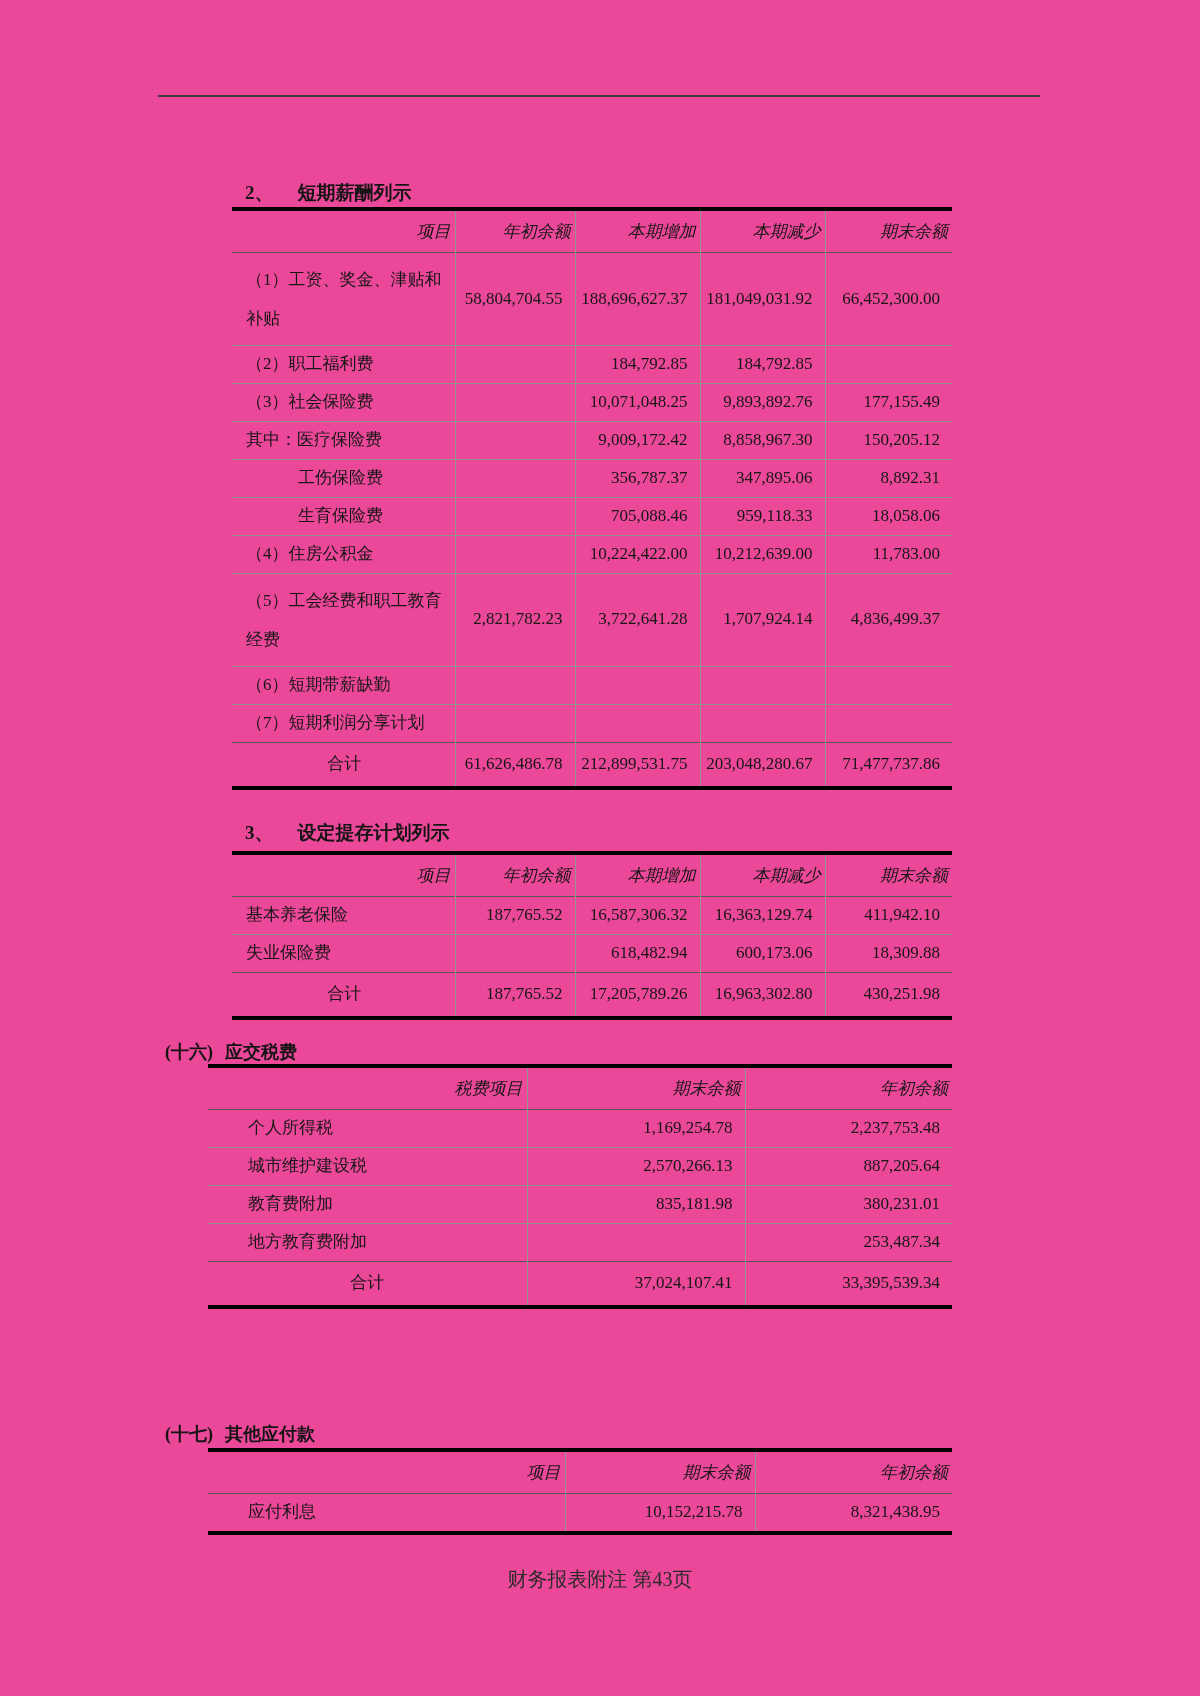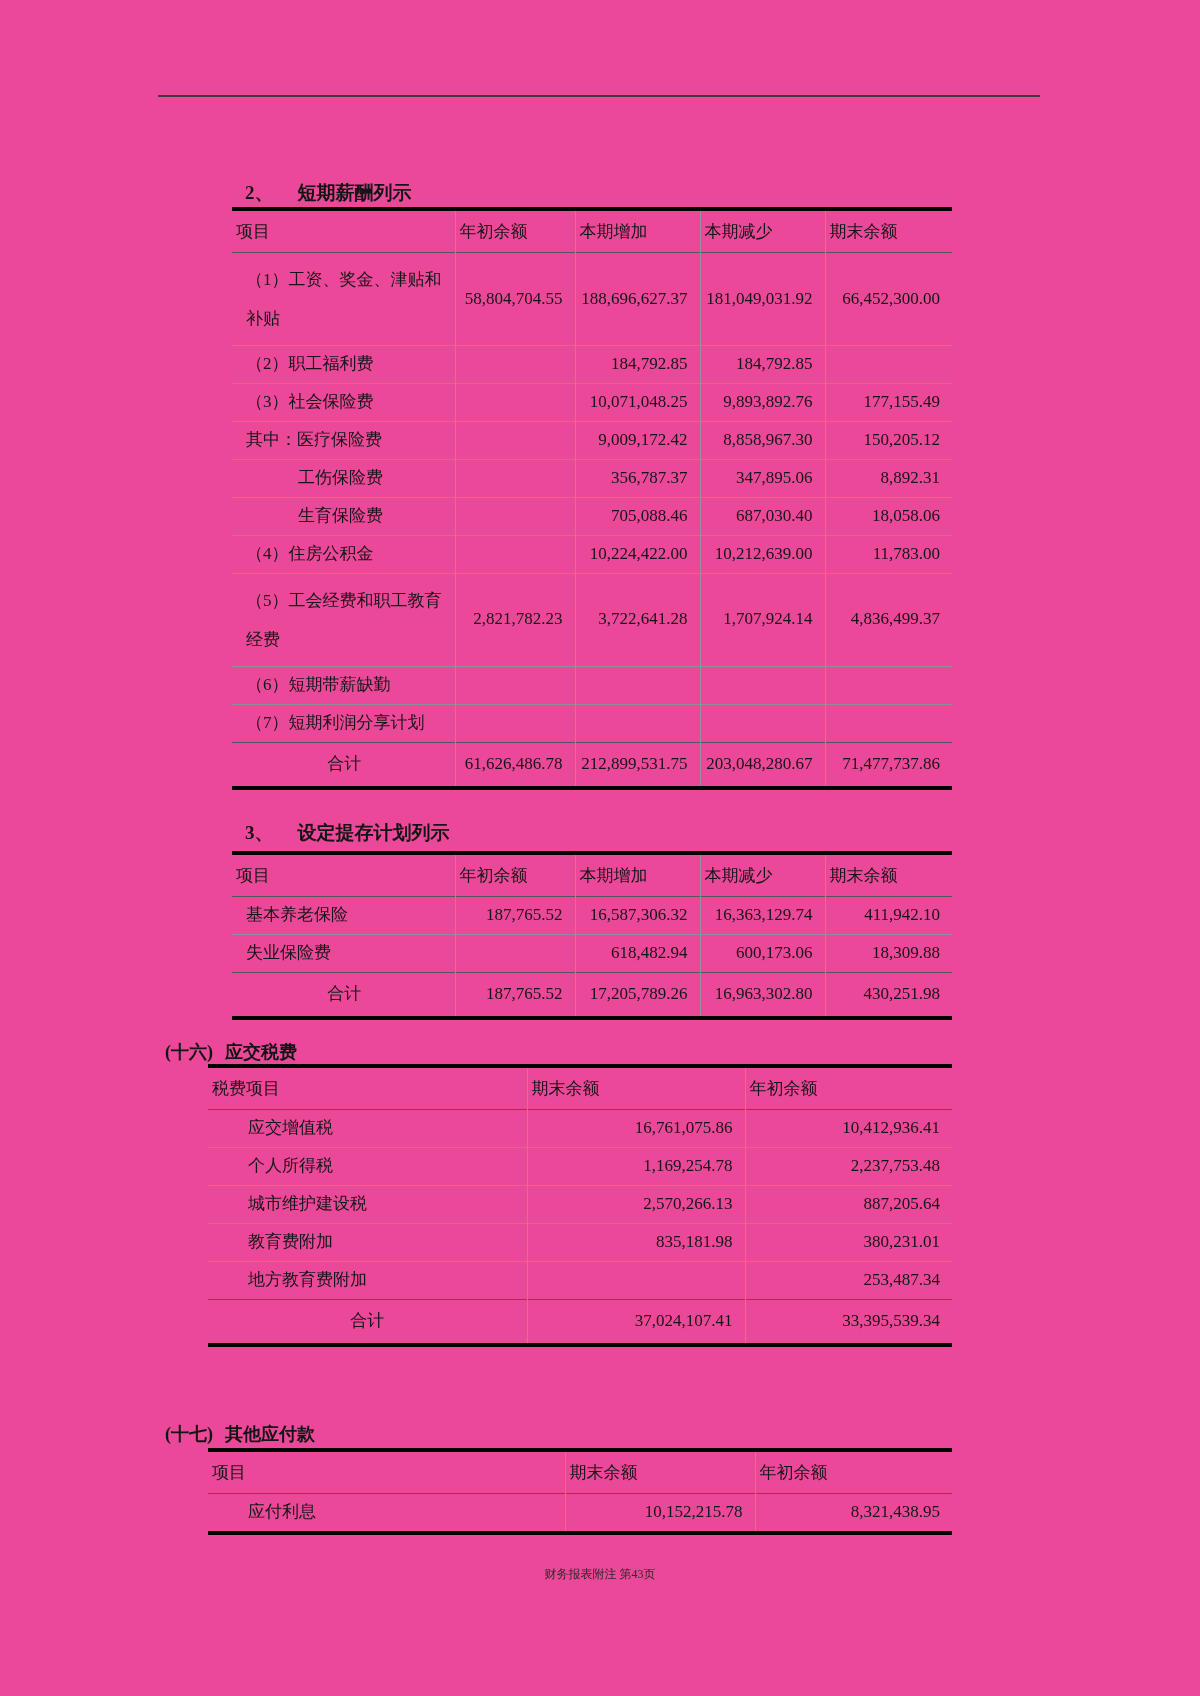--- a/index.html
+++ b/index.html
@@ -20,21 +20,21 @@
   .sec-heading.lvl2 .sec-num { margin-right:24px; }
   .sec-heading.main { left:165px; font-size:18px; }
   .sec-heading.main .sec-num { margin-right:12px; }
 
   .tbl-wrap { position:absolute; }
   table {
     border-collapse:collapse; table-layout:fixed; width:100%;
     font-size:17px; color:#161616;
     border-top:4px solid #000; border-bottom:4px solid #000;
   }
-  th { font-weight:normal; text-align:left; padding:9px 4px; }
+  th { font-weight:normal; text-align:right; padding:9px 4px;font-style:italic; }
   td { vertical-align:middle; padding:7px 4px; line-height:1.35; }
   td.num { text-align:right; padding-right:12px; }
   td.lbl { text-align:left; }
   tr.tall td.lbl { line-height:2.3; }
   td.lbl.ind1 { padding-left:66px !important; }
   td.lbl.ctr { text-align:center; padding-left:4px !important; }
   thead tr { border-bottom:1px solid #565656; }
   tbody tr { border-top:1px solid #8f8f8f; }
   tbody tr:first-child { border-top:none;font-family:Liberation Serif, serif; }
   tbody tr.total-row { border-top:1px solid #565656; }
@@ -55,21 +55,21 @@
   
   .t3, .t4 { left:208px; width:744px; }
   .t3 td.lbl, .t4 td.lbl { padding-left:40px; }
   .t3 col.c0 { width:319px; } .t3 col.c1 { width:218px; } .t3 col.c2 { width:207px; }
   .t4 col.c0 { width:357px; } .t4 col.c1 { width:190px; } .t4 col.c2 { width:197px; }
   .t3 { top:1064px; }
   .t4 { top:1448px; }
 
   .footer {
     position:absolute; left:0; top:1566px; width:100%;
-    text-align:center; font-size:12px; color:#2a2a2a;
+    text-align:center; font-size:20px; color:#2a2a2a;
   }
   .h-shortterm { top:180px; }
   .h-defined   { top:820px; }
   .h-taxes     { top:1040px; }
   .h-other     { top:1422px; }
 </style>
 </head>
 <body>
 
 <div class="page">
@@ -131,21 +131,21 @@
             <td class="lbl ind1">工伤保险费</td>
             <td class="num"></td>
             <td class="num">356,787.37</td>
             <td class="num">347,895.06</td>
             <td class="num">8,892.31</td>
           </tr>
           <tr>
             <td class="lbl ind1">生育保险费</td>
             <td class="num"></td>
             <td class="num">705,088.46</td>
-            <td class="num">687,030.40</td>
+            <td class="num">959,118.33</td>
             <td class="num">18,058.06</td>
           </tr>
           <tr>
             <td class="lbl">（4）住房公积金</td>
             <td class="num"></td>
             <td class="num">10,224,422.00</td>
             <td class="num">10,212,639.00</td>
             <td class="num">11,783.00</td>
           </tr>
           <tr class="tall">
@@ -241,25 +241,20 @@
         </colgroup>
       <thead>
         <tr>
           <th>税费项目</th>
           <th>期末余额</th>
           <th>年初余额</th>
         </tr>
       </thead>
       <tbody>
           <tr>
-            <td class="lbl">应交增值税</td>
-            <td class="num">16,761,075.86</td>
-            <td class="num">10,412,936.41</td>
-          </tr>
-          <tr>
             <td class="lbl">个人所得税</td>
             <td class="num">1,169,254.78</td>
             <td class="num">2,237,753.48</td>
           </tr>
           <tr>
             <td class="lbl">城市维护建设税</td>
             <td class="num">2,570,266.13</td>
             <td class="num">887,205.64</td>
           </tr>
           <tr>

